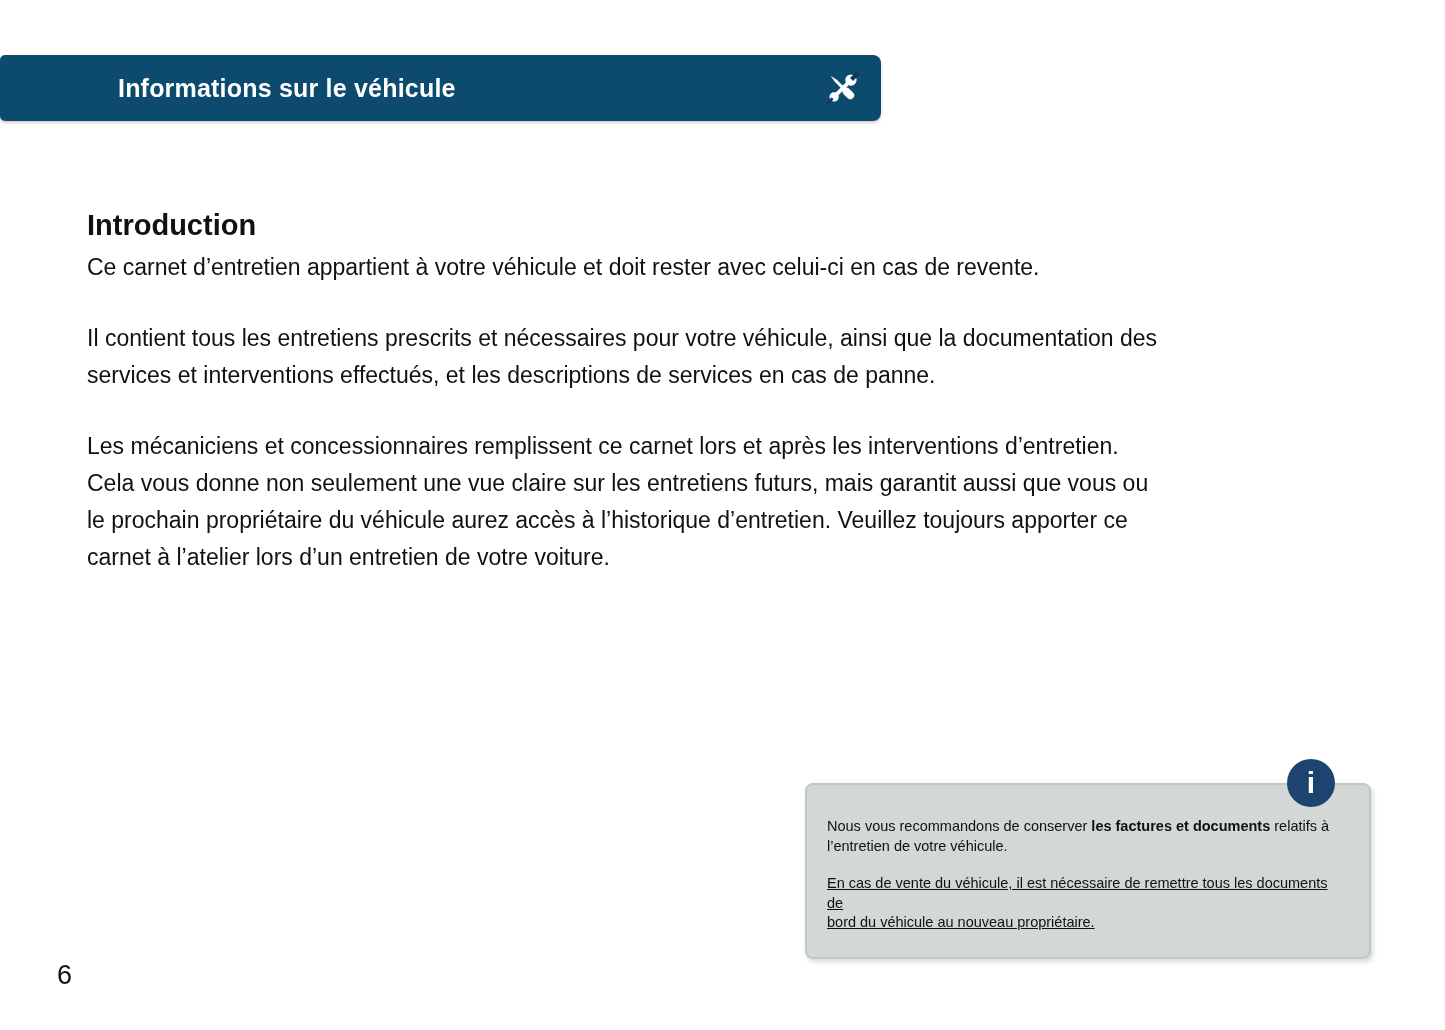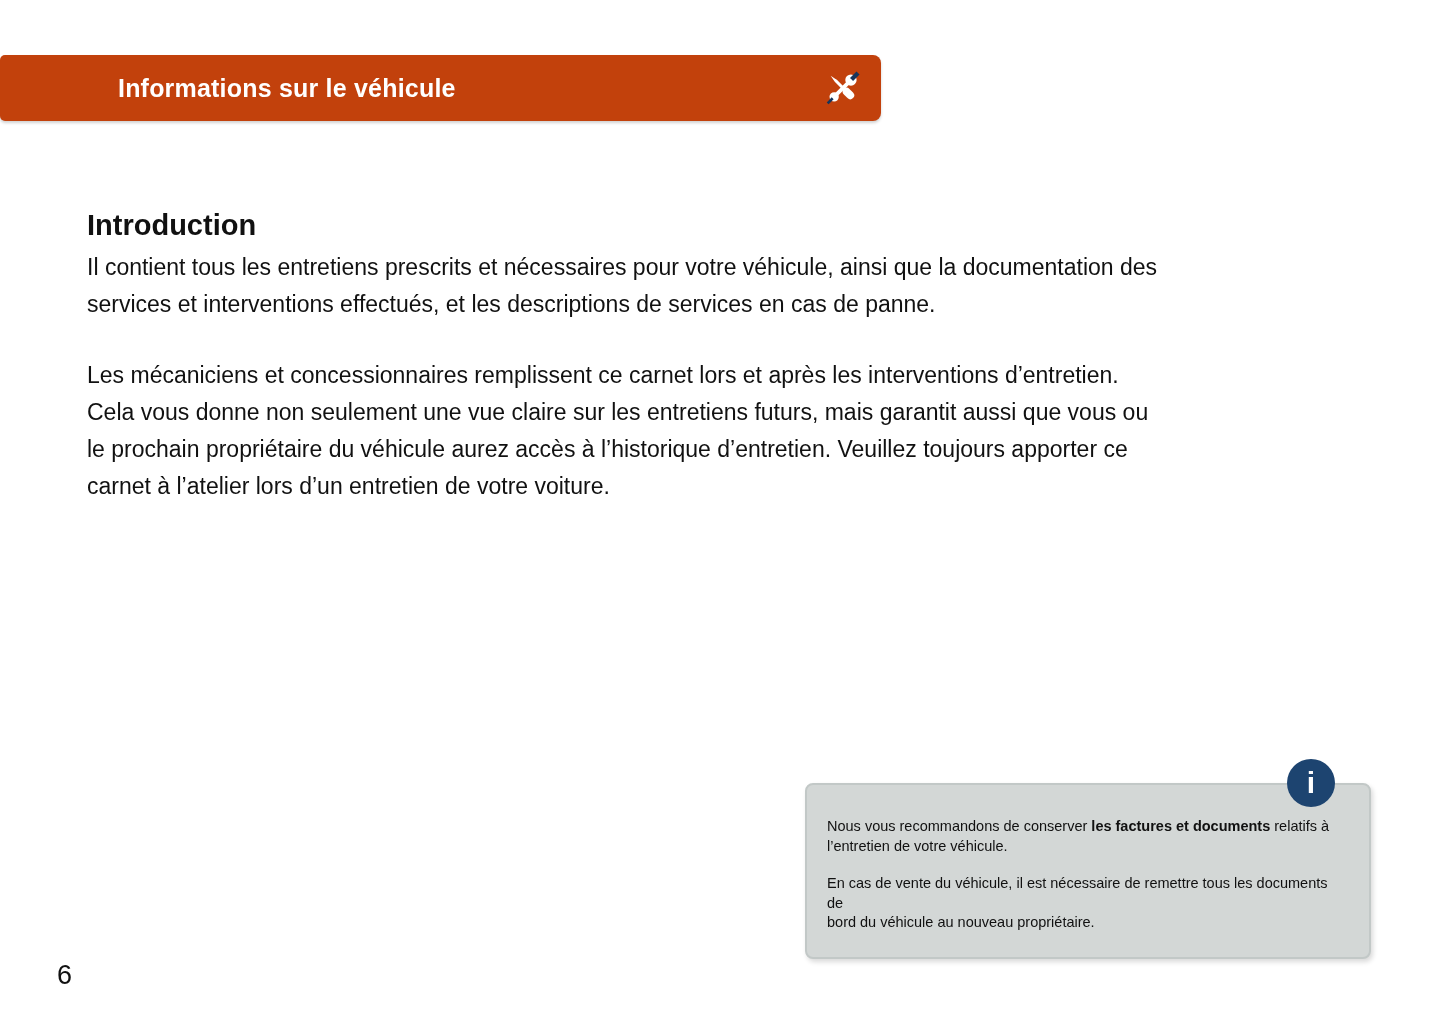--- a/index.html
+++ b/index.html
@@ -10,21 +10,21 @@
     overflow: hidden;
     font-family: "Liberation Sans", sans-serif;
     color: #111111;
   }
 
   
   .title-bar {
     position: absolute;
     left: 0; top: 55px;
     width: 881px; height: 66px;
-    background: #c2410c;
+    background: #0c4a6e;
     border-radius: 5px 8px 8px 5px;
     box-shadow: 0 2px 3px rgba(0,0,0,0.18);
     display: flex;
     align-items: center;
   }
   .title-bar .bar-title {
     padding-left: 118px;
     font-size: 25px;
     font-weight: bold;
     color: #ffffff;
@@ -71,21 +71,21 @@
     border-radius: 8px;
     box-shadow: 2px 3px 5px rgba(0,0,0,0.15);
     padding: 32px 24px 0 20px;
   }
   .info-box p {
     font-size: 14.5px;
     line-height: 19.5px;
     white-space: pre-line;
     color: #111111;
   }
-  .info-box p + p { margin-top: 18px; }
+  .info-box p + p { margin-top: 18px; text-decoration: underline; }
   .info-badge {
     position: absolute;
     left: 1287px; top: 759px;
     width: 48px; height: 48px;
     border-radius: 50%;
     background: #1d4470;
     color: #ffffff;
     font-size: 30px;
     font-weight: bold;
     display: flex; align-items: center; justify-content: center;
@@ -123,20 +123,21 @@
           <rect x="10" y="22.2" width="17" height="3.6" rx="1.8" fill="#ffffff"></rect>
           <rect x="25.5" y="19.3" width="15.5" height="9.4" rx="4.7" fill="#ffffff"></rect>
         </g>
       </svg>
     </span>
   </header>
 
   <h2 class="intro-heading">Introduction</h2>
 
   <main class="body-text">
+    <p>Ce carnet d’entretien appartient à votre véhicule et doit rester avec celui-ci en cas de revente.</p>
     <p>Il contient tous les entretiens prescrits et nécessaires pour votre véhicule, ainsi que la documentation des
 services et interventions effectués, et les descriptions de services en cas de panne.</p>
     <p>Les mécaniciens et concessionnaires remplissent ce carnet lors et après les interventions d’entretien.
 Cela vous donne non seulement une vue claire sur les entretiens futurs, mais garantit aussi que vous ou
 le prochain propriétaire du véhicule aurez accès à l’historique d’entretien. Veuillez toujours apporter ce
 carnet à l’atelier lors d’un entretien de votre voiture.</p>
   </main>
 
   <aside class="info-box">
     <p><span>Nous vous recommandons de conserver </span><strong>les factures et documents</strong><span> relatifs à

